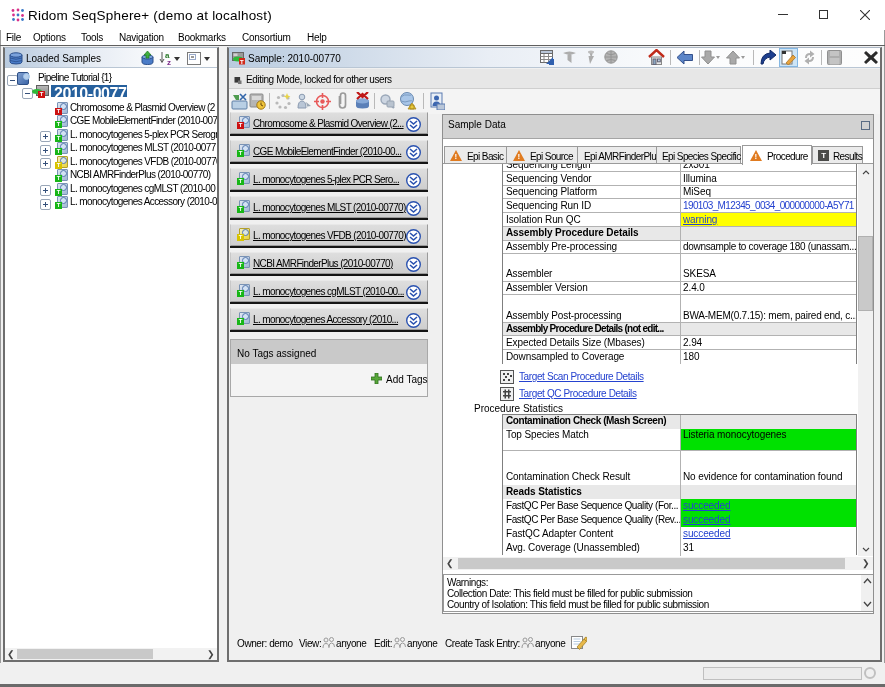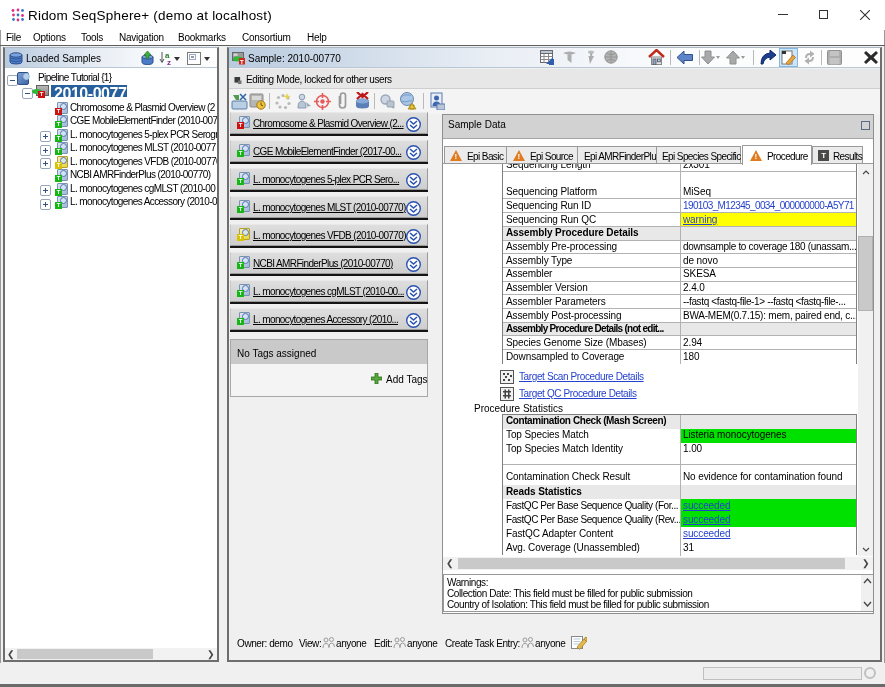--- a/index.html
+++ b/index.html
@@ -365,21 +365,21 @@
       <div class="tdoc"></div>
       <div class="tmag"></div>
       <div class="badge" style="background:#cc1111;">T</div>
     </div>
   <div class="btxt" style="top:118px;">Chromosome &amp; Plasmid Overview (2...</div>
   <div class="bicon" style="top:144.3px;">
       <div class="tdoc"></div>
       <div class="tmag"></div>
       <div class="badge" style="background:#17b617;">T</div>
     </div>
-  <div class="btxt" style="top:146px;">CGE MobileElementFinder (2017-00...</div>
+  <div class="btxt" style="top:146px;">CGE MobileElementFinder (2010-00...</div>
   <div class="bicon" style="top:172.3px;">
       <div class="tdoc"></div>
       <div class="tmag"></div>
       <div class="badge" style="background:#17b617;">T</div>
     </div>
   <div class="btxt" style="top:174px;">L. monocytogenes 5-plex PCR Sero...</div>
   <div class="bicon" style="top:200.3px;">
       <div class="tdoc"></div>
       <div class="tmag"></div>
       <div class="badge" style="background:#17b617;">T</div>
@@ -500,65 +500,61 @@
 .grn { background:#00e100; }
 a.lk { color:#2542cf; }
 </style>
 <div class="abs" style="left:443px;top:163.5px;width:414px;height:392.5px;overflow:hidden;background:#fff;">
 
   <div class="abs" style="left:59px;top:-5.2px;width:355px;height:205.5px;border:1px solid #7f7f7f;border-top:none;">
     <div class="row ROWA" style="top:0.0px;">
         <div class="lbl">Sequencing Length</div>
         <div class="val">2x301</div>
       </div>
+    <div class="row ROWA" style="top:13.7px;">
+        <div class="lbl">Sequencing Vendor</div>
+        <div class="val">Illumina</div>
+      </div>
     <div class="row ROWA" style="top:27.4px;">
         <div class="lbl">Sequencing Platform</div>
         <div class="val">MiSeq</div>
       </div>
     <div class="row ROWA" style="top:41.1px;">
         <div class="lbl">Sequencing Run ID</div>
         <div class="val" style="letter-spacing:-0.62px;"><a class="lk">190103_M12345_0034_000000000-A5Y71</a></div>
       </div>
     <div class="row ROWA" style="top:54.8px;">
-        <div class="lbl">Sequencing Run QC</div>
+        <div class="lbl">Isolation Run QC</div>
         <div class="vcell" style="background:#ffff00;"></div>
         <div class="val"><a class="lk" style="text-decoration:underline;">warning</a></div>
       </div>
     <div class="row ROWA sect" style="top:68.5px;">
         <div class="lbl">Assembly Procedure Details</div>
       </div>
     <div class="row ROWA" style="top:82.2px;">
         <div class="lbl">Assembly Pre-processing</div>
         <div class="val" style="letter-spacing:-0.32px;">downsample to coverage 180 (unassam...</div>
       </div>
-    <div class="row ROWA" style="top:95.9px;">
-        <div class="lbl">Assembly Type</div>
-        <div class="val">de novo</div>
-      </div>
     <div class="row ROWA" style="top:109.6px;">
         <div class="lbl">Assembler</div>
         <div class="val">SKESA</div>
       </div>
     <div class="row ROWA" style="top:123.3px;">
         <div class="lbl">Assembler Version</div>
         <div class="val">2.4.0</div>
       </div>
-    <div class="row ROWA" style="top:137.0px;">
-        <div class="lbl">Assembler Parameters</div>
-        <div class="val" style="letter-spacing:-0.35px;">--fastq &lt;fastq-file-1&gt; --fastq &lt;fastq-file-...</div>
-      </div>
     <div class="row ROWA" style="top:150.7px;">
         <div class="lbl">Assembly Post-processing</div>
         <div class="val" style="letter-spacing:-0.22px;">BWA-MEM(0.7.15): mem, paired end, c...</div>
       </div>
     <div class="row ROWA sect" style="top:164.4px;">
         <div class="lbl" style="letter-spacing:-0.72px;">Assembly Procedure Details (not edit...</div>
       </div>
     <div class="row ROWA" style="top:178.1px;">
-        <div class="lbl">Species Genome Size (Mbases)</div>
+        <div class="lbl">Expected Details Size (Mbases)</div>
         <div class="val">2.94</div>
       </div>
     <div class="row ROWA" style="top:191.8px;border-bottom:none;">
         <div class="lbl">Downsampled to Coverage</div>
         <div class="val">180</div>
       </div>
     <div class="abs" style="left:177px;top:0;width:1px;height:205.5px;background:#b2b2b2;"></div>
   </div>
 
   <svg class="abs" style="left:57px;top:206px;" width="14" height="14" viewBox="0 0 14 14">
@@ -586,24 +582,20 @@
   <div class="abs" style="left:31px;top:239.5px;font-size:10px;white-space:nowrap;">Procedure Statistics</div>
 
   <div class="abs" style="left:59px;top:250px;width:355px;height:141px;border:1px solid #7f7f7f;">
     <div class="row ROWB sect" style="top:0.0px;">
         <div class="lbl" style="letter-spacing:-0.42px;">Contamination Check (Mash Screen)</div>
       </div>
     <div class="row ROWB" style="top:14.1px;">
         <div class="lbl">Top Species Match</div>
         <div class="vcell grn"></div>
         <div class="val">Listeria monocytogenes</div>
-      </div>
-    <div class="row ROWB" style="top:28.2px;">
-        <div class="lbl">Top Species Match Identity</div>
-        <div class="val">1.00</div>
       </div>
     <div class="row ROWB" style="top:56.4px;">
         <div class="lbl">Contamination Check Result</div>
         <div class="val">No evidence for contamination found</div>
       </div>
     <div class="row ROWB sect" style="top:70.5px;">
         <div class="lbl">Reads Statistics</div>
       </div>
     <div class="row ROWB" style="top:84.6px;">
         <div class="lbl" style="letter-spacing:-0.42px;">FastQC Per Base Sequence Quality (For...</div>

